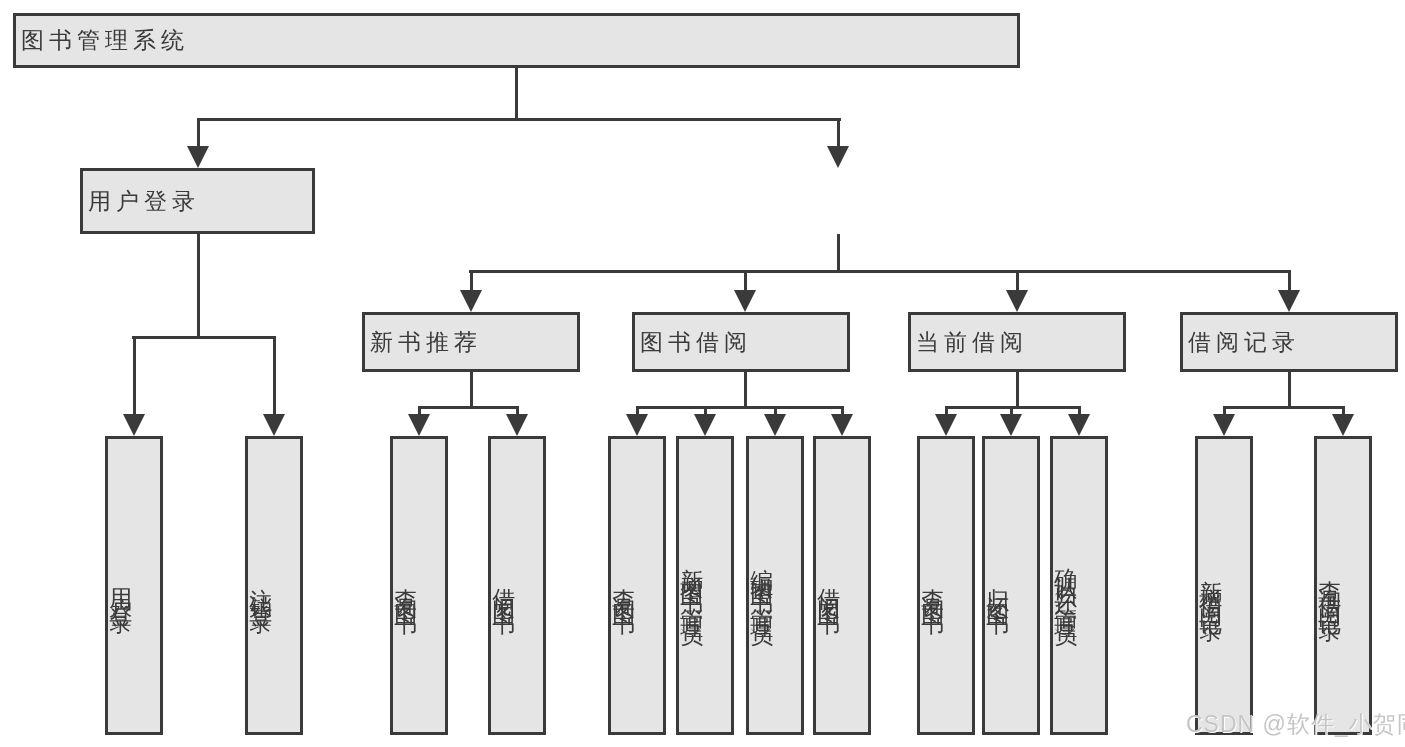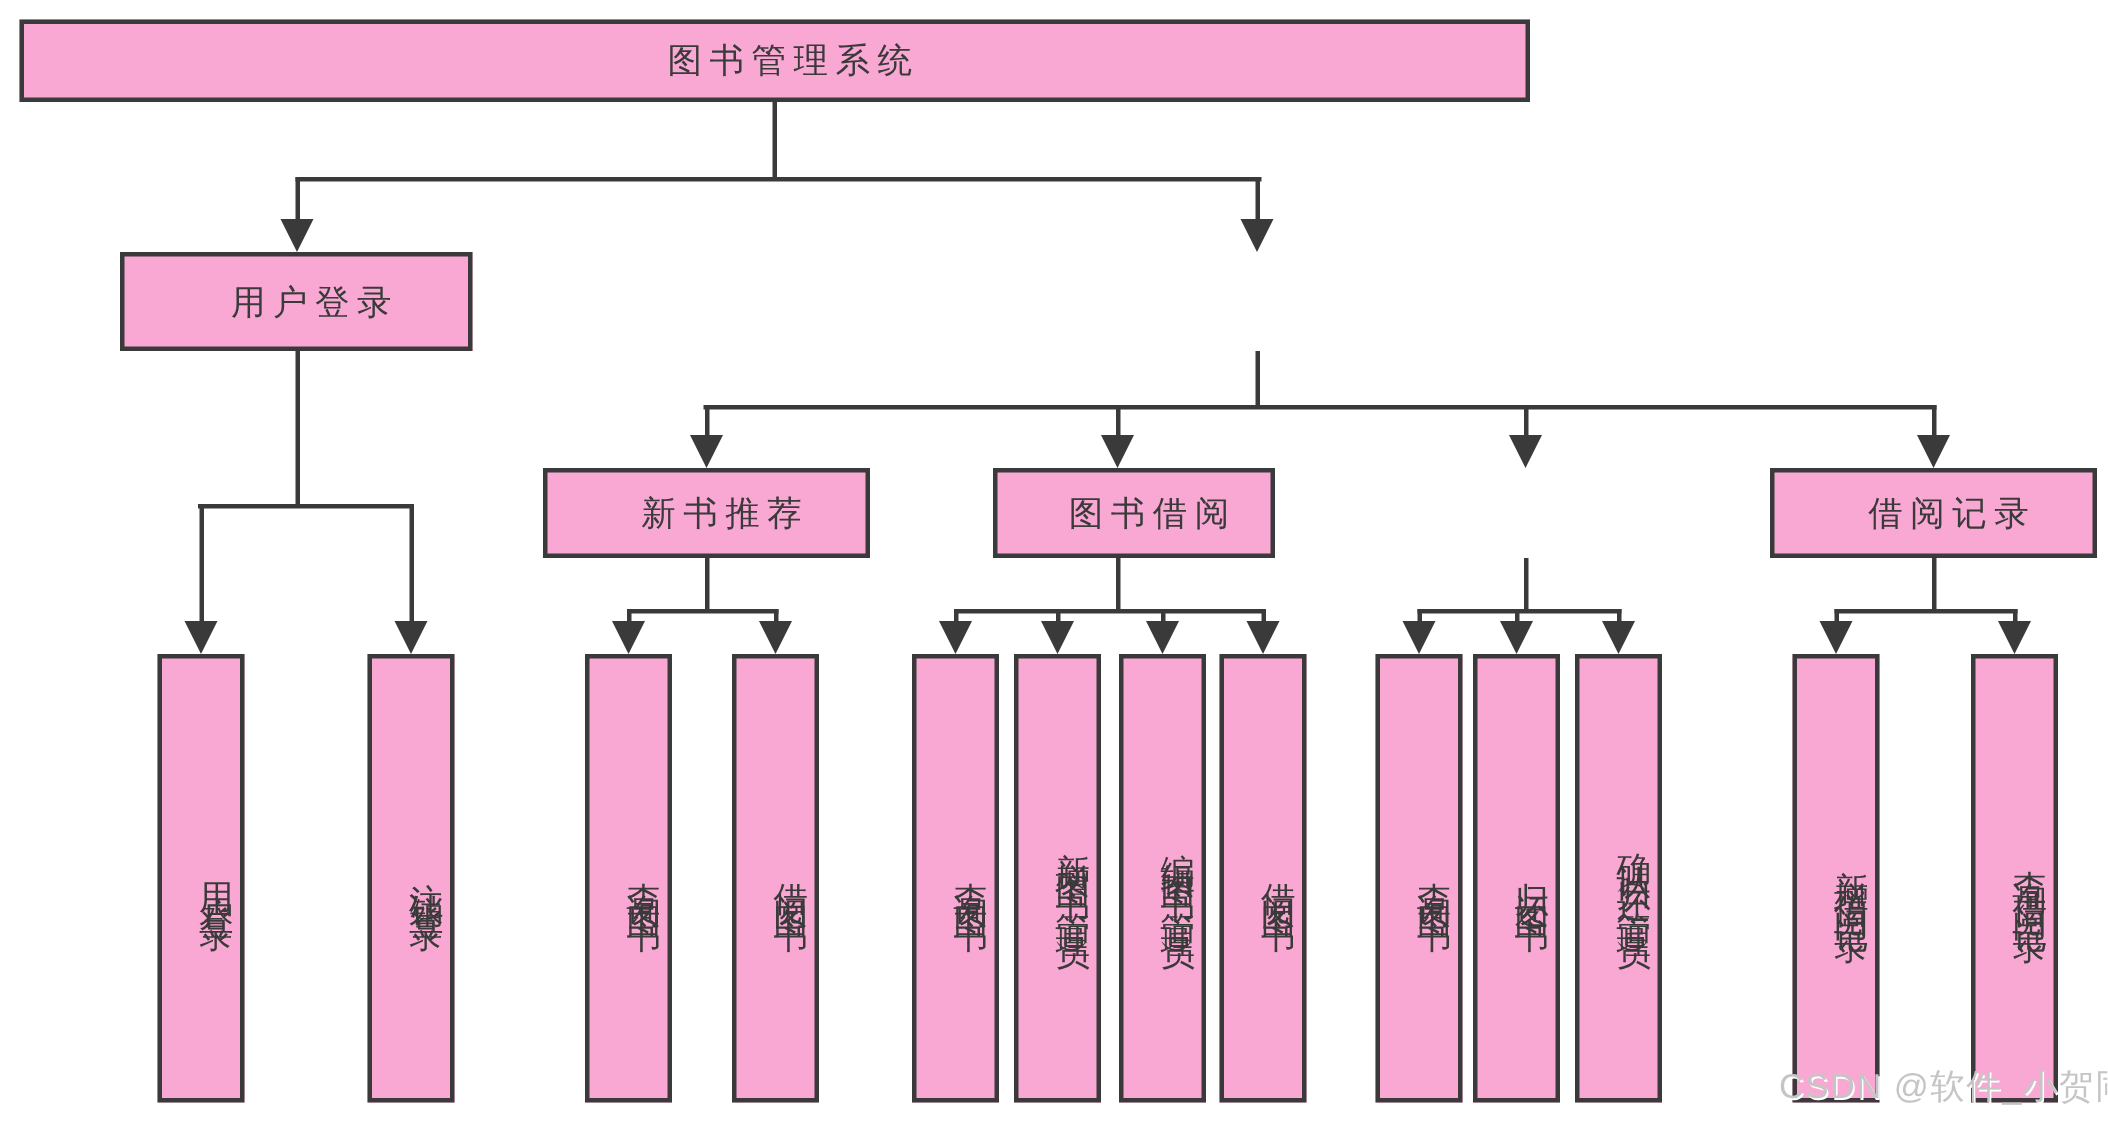--- a/index.html
+++ b/index.html
@@ -8,25 +8,24 @@
     width: 1405px;
     height: 747px;
     background: #ffffff;
     font-family: "Liberation Sans", "DejaVu Sans", sans-serif;
     overflow: hidden;
   }
   .node {
     position: absolute;
     box-sizing: border-box;
     border: 3px solid #3a3a3a;
-    background: #f9a8d4;
+    background: #e5e5e5;
     display: flex;
     align-items: center;
-    justify-content: center;
-    padding-left: 20px;
+    justify-content: flex-start;
   }
   .hlabel {
     font-size: 23px;
     letter-spacing: 5px;
     text-indent: 5px;
     color: #3a3a3a;
     white-space: nowrap;
   }
   .vtext {
     writing-mode: vertical-rl;
@@ -65,22 +64,25 @@
     <span class="hlabel">图书管理系统</span>
   </div>
 
   <div class="node" style="left:80px; top:168px; width:235px; height:66px;">
     <span class="hlabel">用户登录</span>
   </div>
 
   <div class="node" style="left:362px; top:312px; width:218px; height:60px;">
     <span class="hlabel">新书推荐</span>
   </div>
-  <div class="node" style="left:662px; top:312px; width:188px; height:60px;">
+  <div class="node" style="left:632px; top:312px; width:218px; height:60px;">
     <span class="hlabel">图书借阅</span>
+  </div>
+  <div class="node" style="left:908px; top:312px; width:218px; height:60px;">
+    <span class="hlabel">当前借阅</span>
   </div>
   <div class="node" style="left:1180px; top:312px; width:218px; height:60px;">
     <span class="hlabel">借阅记录</span>
   </div>
 
   <div class="node" style="left:105px; top:436px; width:58px; height:299px;">
     <span class="vtext">用户登录</span>
   </div>
   <div class="node" style="left:245px; top:436px; width:58px; height:299px;">
     <span class="vtext">注销登录</span>

